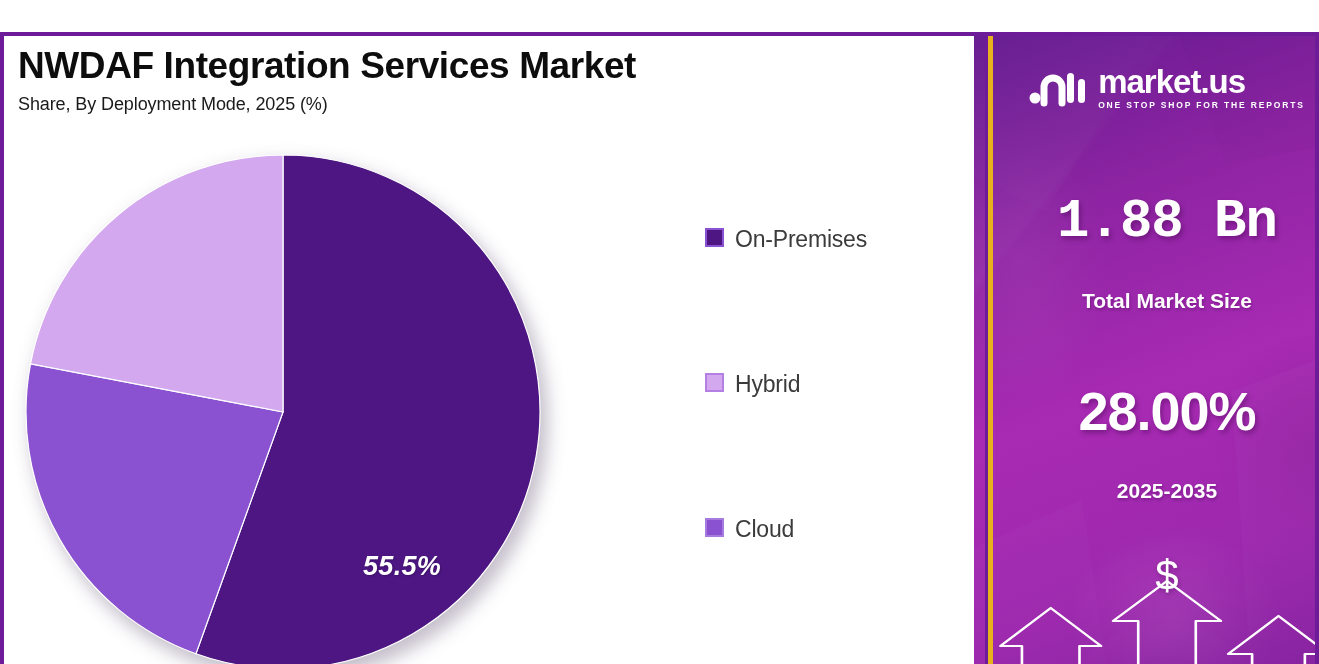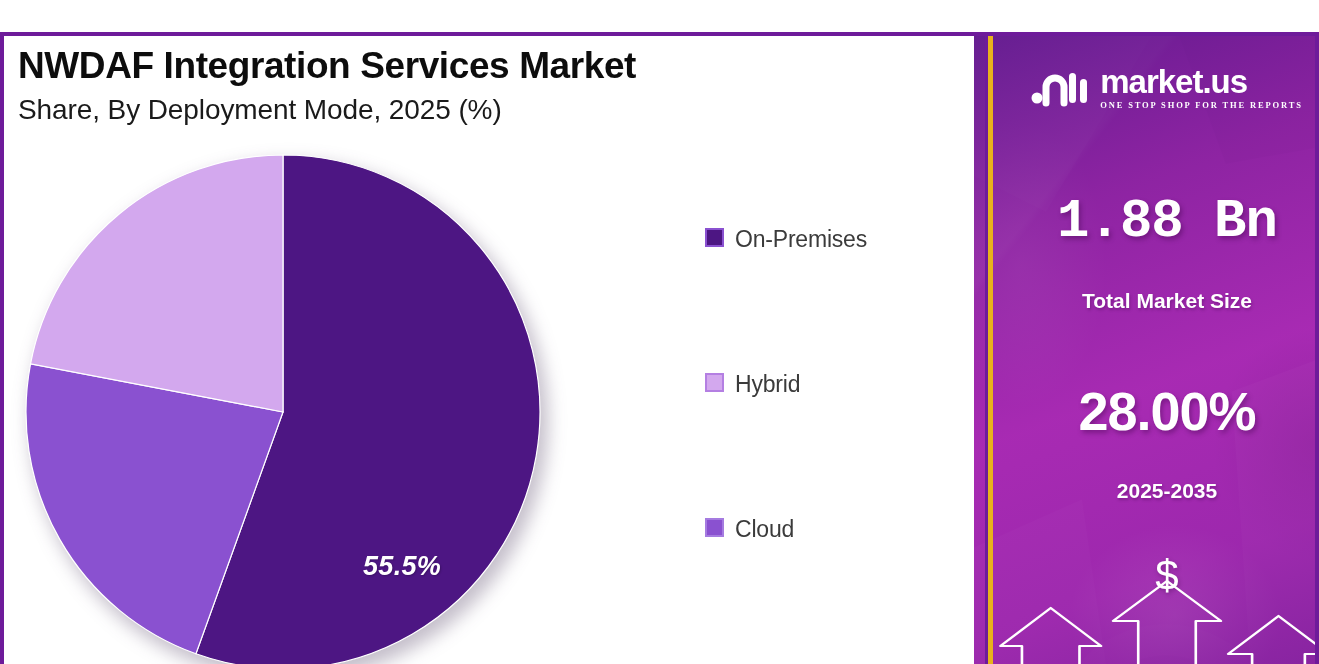--- a/index.html
+++ b/index.html
@@ -38,21 +38,21 @@
   .chart-title{
     font-size:37px;
     font-weight:bold;
     color:#0d0d0d;
     letter-spacing:-0.4px;
     line-height:1.06;
     white-space:nowrap;
   }
   .chart-subtitle{
     margin-top:9px;
-    font-size:28px;
+    font-size:18px;
     font-weight:400;
     color:#1a1a1a;
     letter-spacing:-0.1px;
   }
 
   
   .pie-wrap{
     position:absolute;
     left:24px;top:121px;
     width:518px;height:518px;
@@ -171,21 +171,20 @@
   .logo-mark{width:58px;height:44px;margin-right:11px;flex:0 0 58px;}
   .logo-text{text-align:left;}
   .logo-word{
     font-size:33px;font-weight:bold;color:#ffffff;
     letter-spacing:-1px;line-height:1;
   }
   .logo-tag{
     font-size:8.5px;font-weight:bold;color:#ffffff;
     letter-spacing:1.85px;margin-top:3px;line-height:1;
     white-space:nowrap;
-    font-family:Liberation Serif, serif;
   }
 
   .stat-value{
     position:absolute;left:0;width:100%;
     font-size:54px;font-weight:bold;
     letter-spacing:-1px;line-height:1;
     text-shadow:2px 3px 5px rgba(60,0,70,0.40);
   }
   .stat-caption{
     position:absolute;left:0;width:100%;

